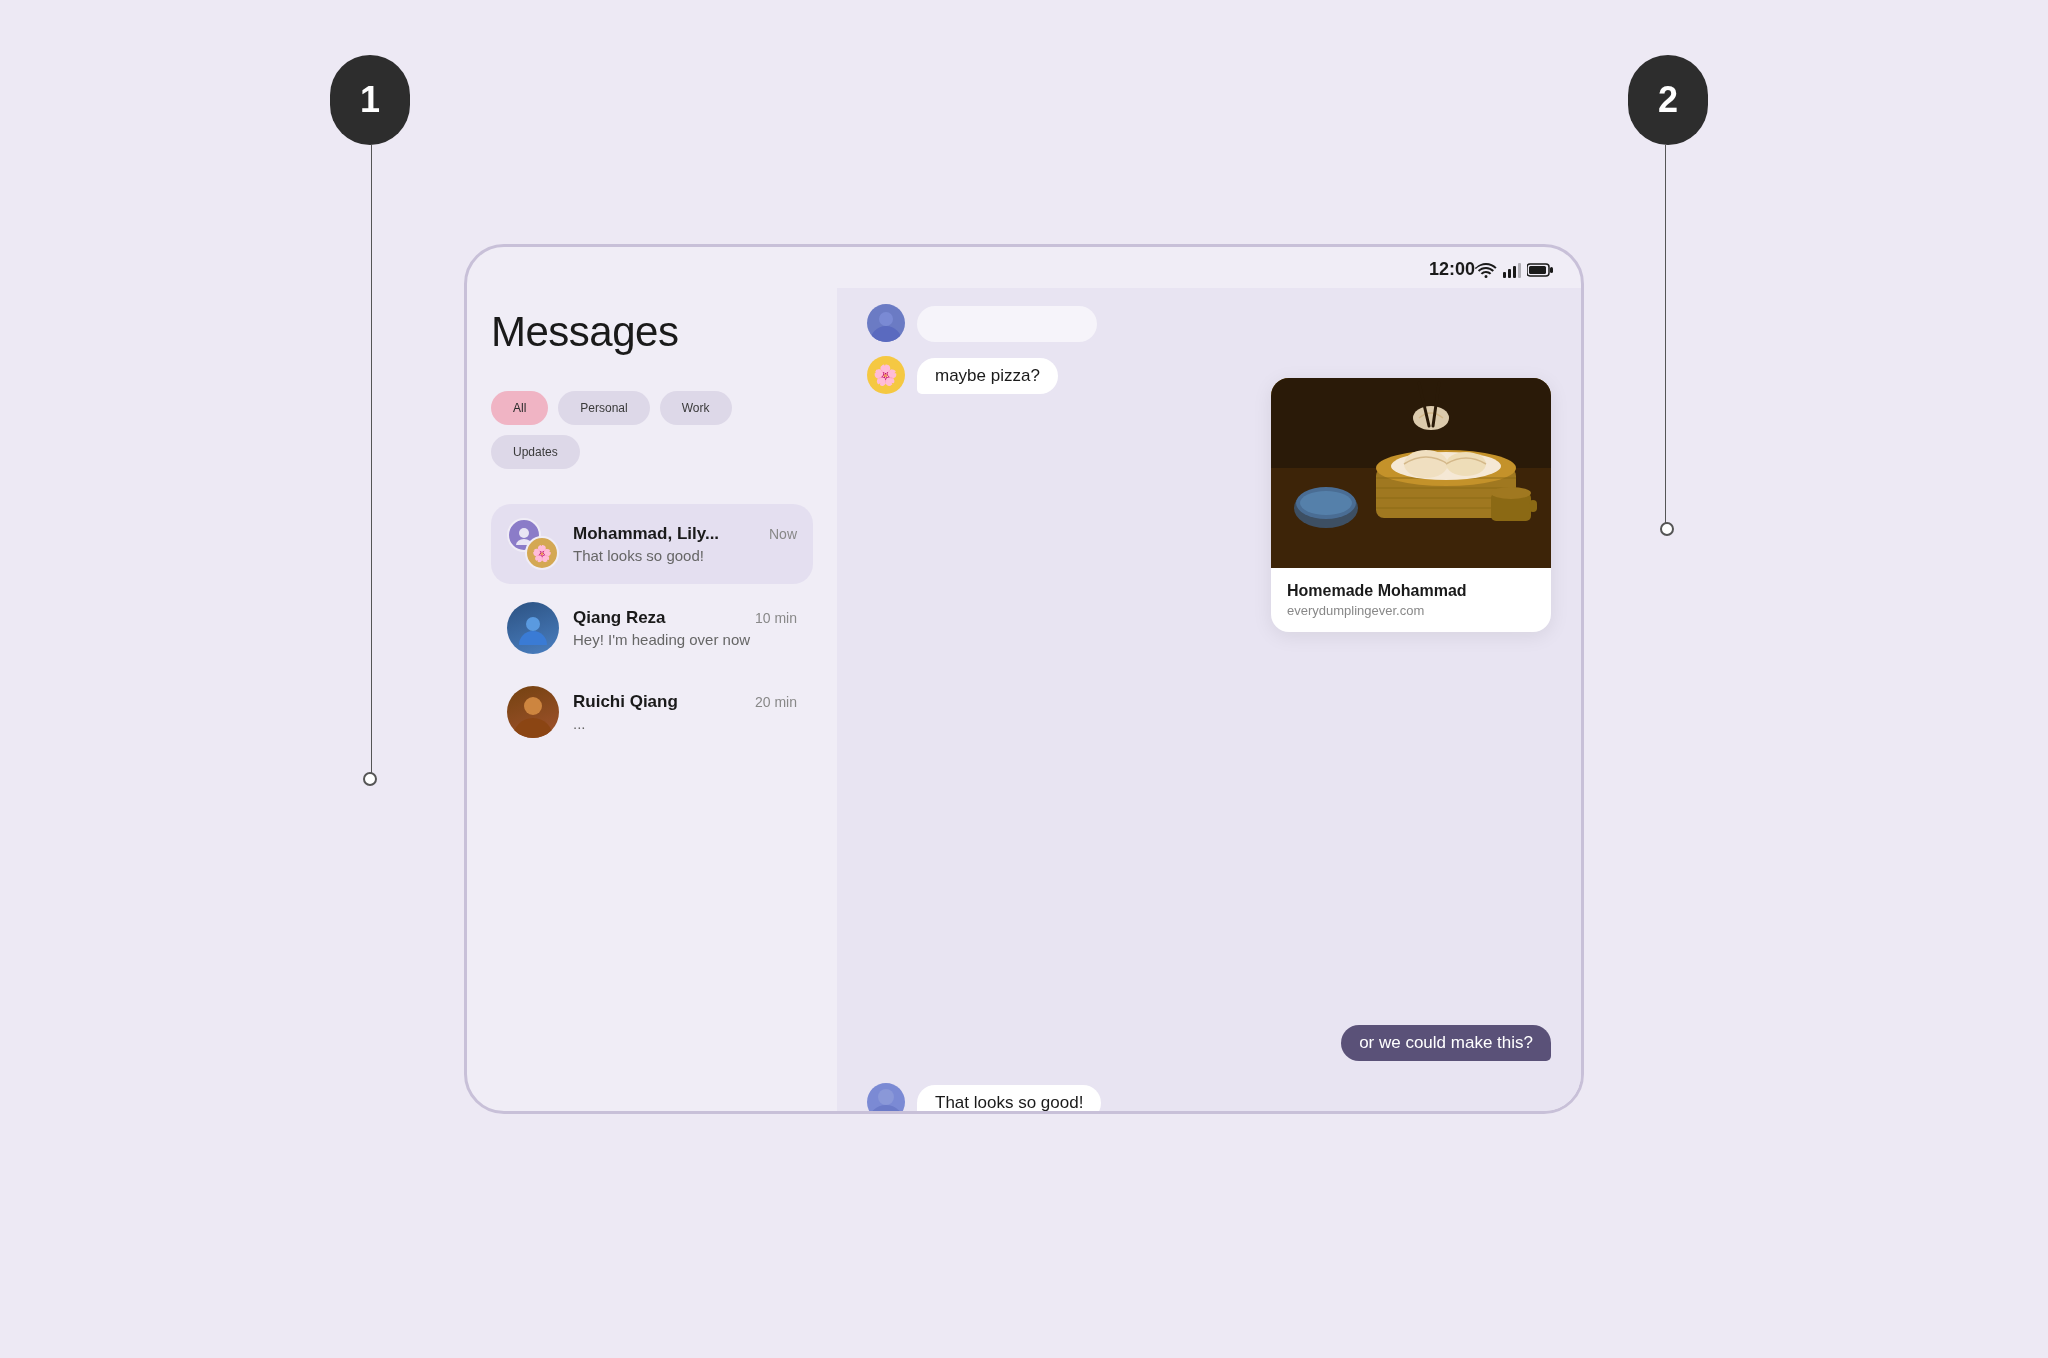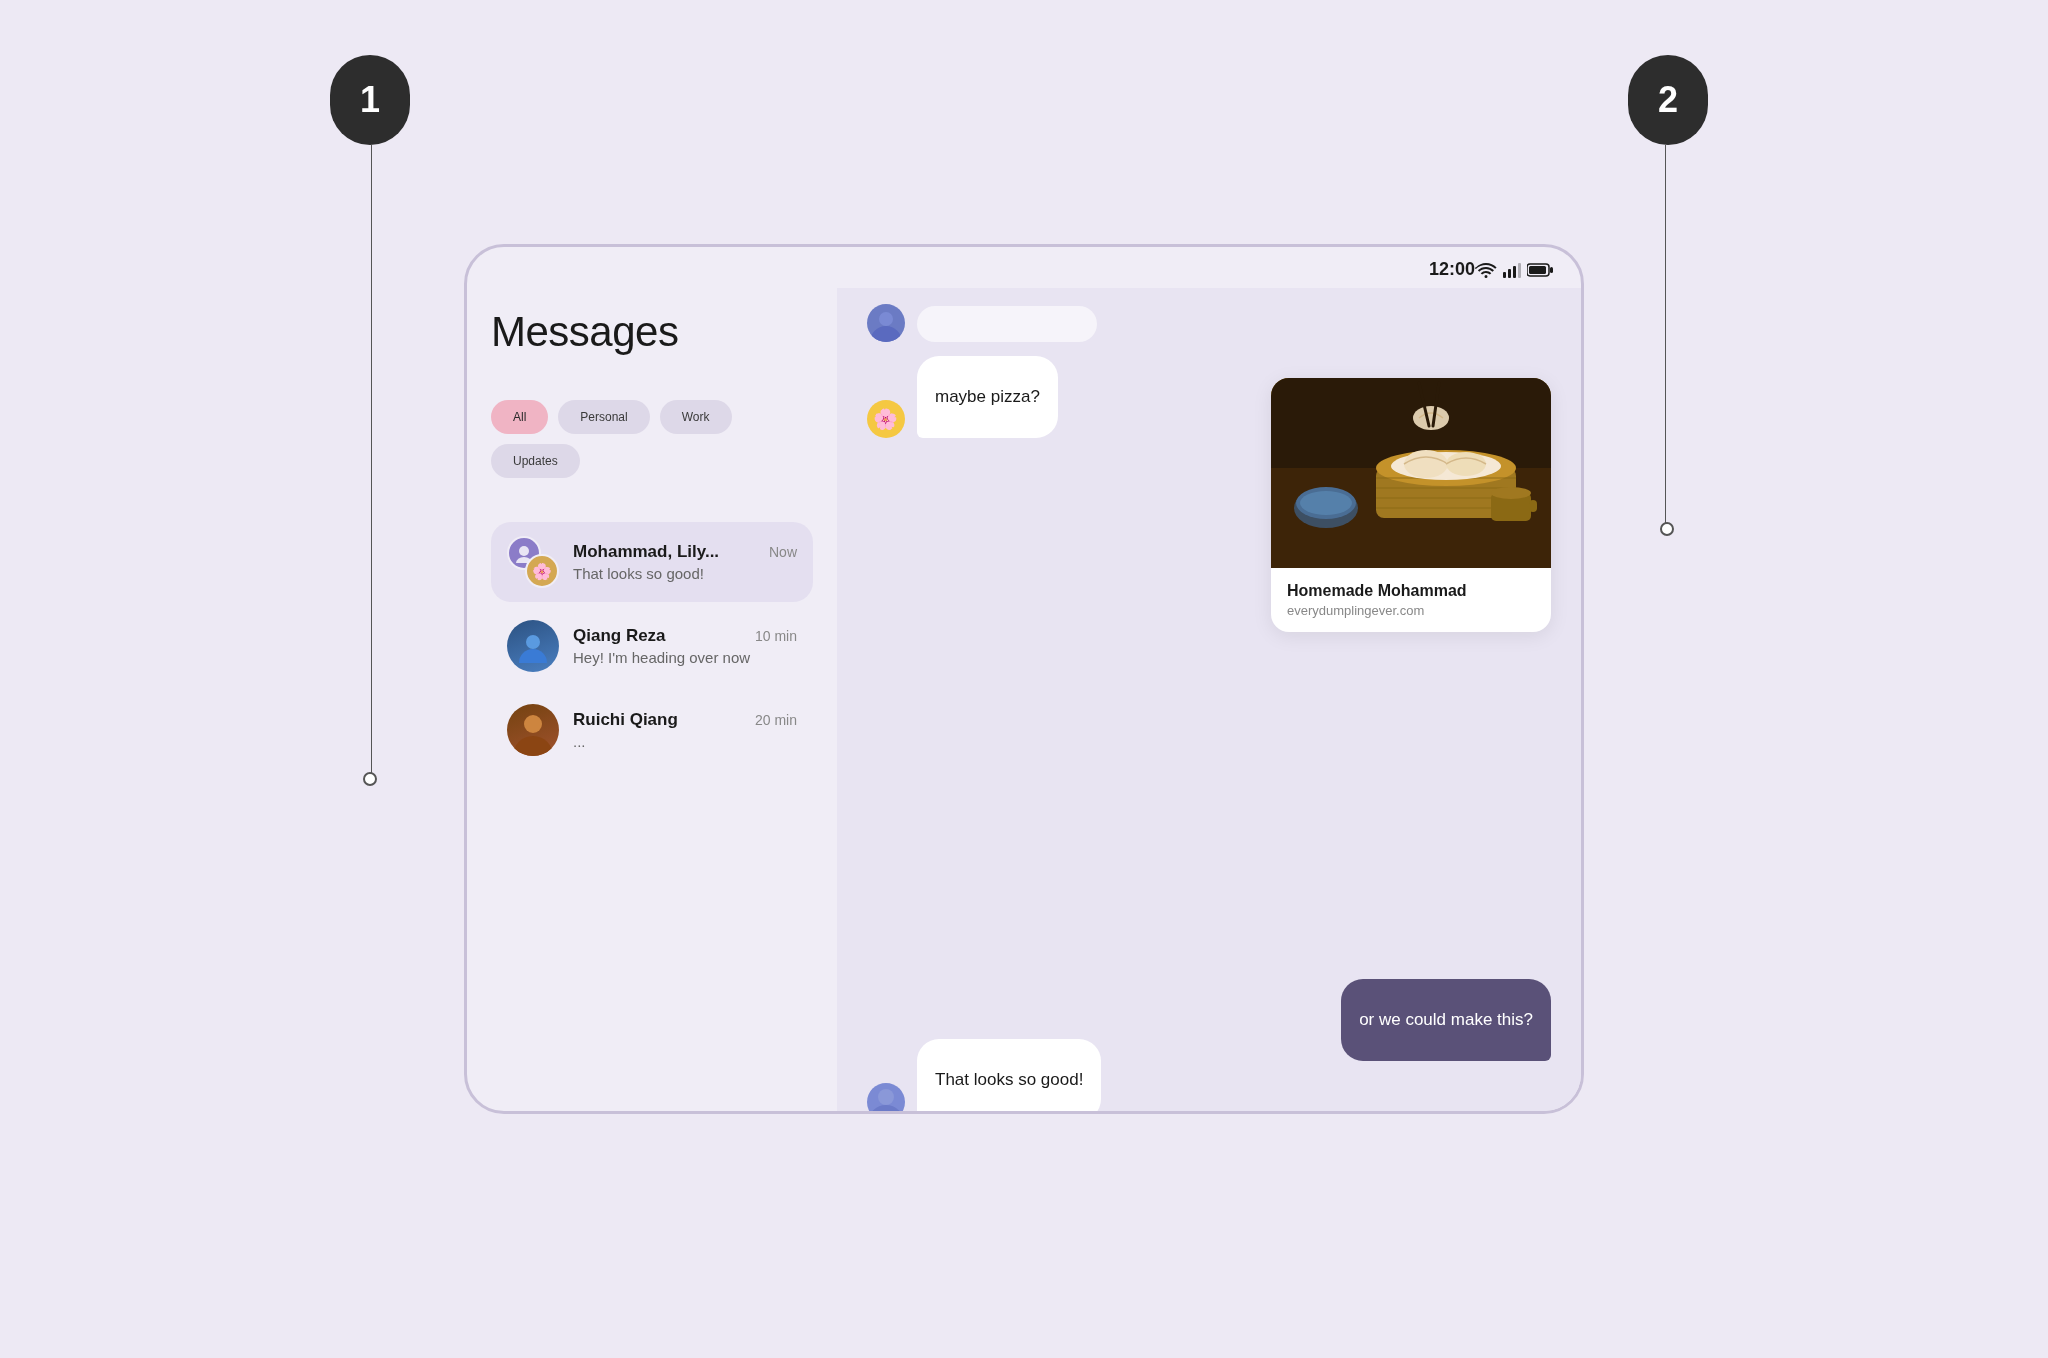--- a/index.html
+++ b/index.html
@@ -118,21 +118,21 @@
       overflow: hidden;
     }
 
     
     .left-panel {
       width: 370px;
       flex-shrink: 0;
       padding: 20px 24px;
       display: flex;
       flex-direction: column;
-      gap: 16px;
+      gap: 7px;
     }
 
     .messages-title {
       font-size: 42px;
       font-weight: 300;
       color: #1a1a1a;
       margin-bottom: 28px;
       letter-spacing: -0.5px;
     }
 
@@ -255,21 +255,21 @@
       border-radius: 50%;
       flex-shrink: 0;
       display: flex;
       align-items: center;
       justify-content: center;
       font-size: 20px;
       overflow: hidden;
     }
 
     .msg-bubble {
-      padding: 31px 18px;
+      padding: 8px 18px;
       border-radius: 22px;
       font-size: 17px;
       max-width: 340px;
     }
 
     .msg-bubble.incoming {
       background: white;
       color: #1a1a1a;
       border-bottom-left-radius: 6px;
     }

